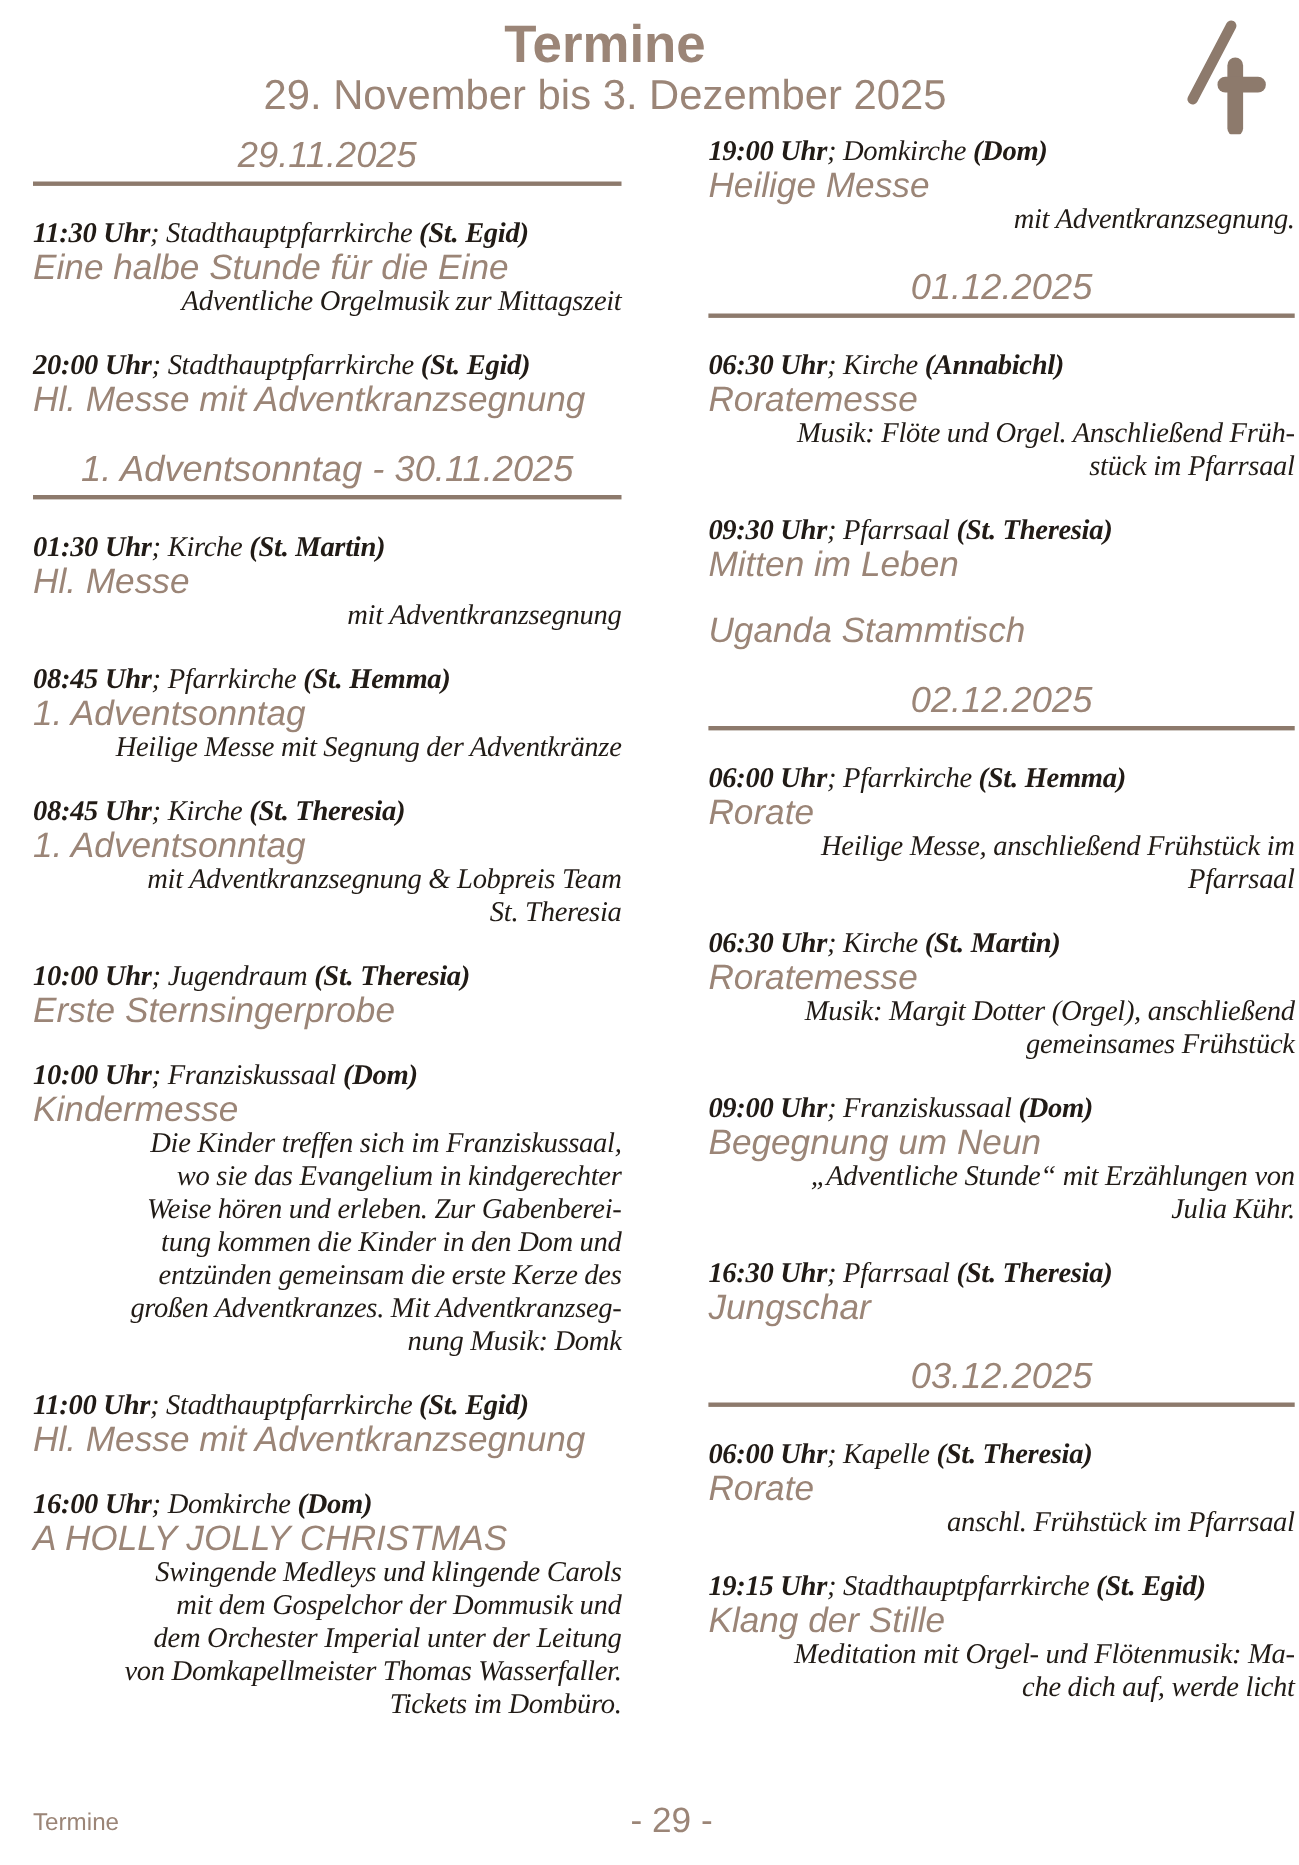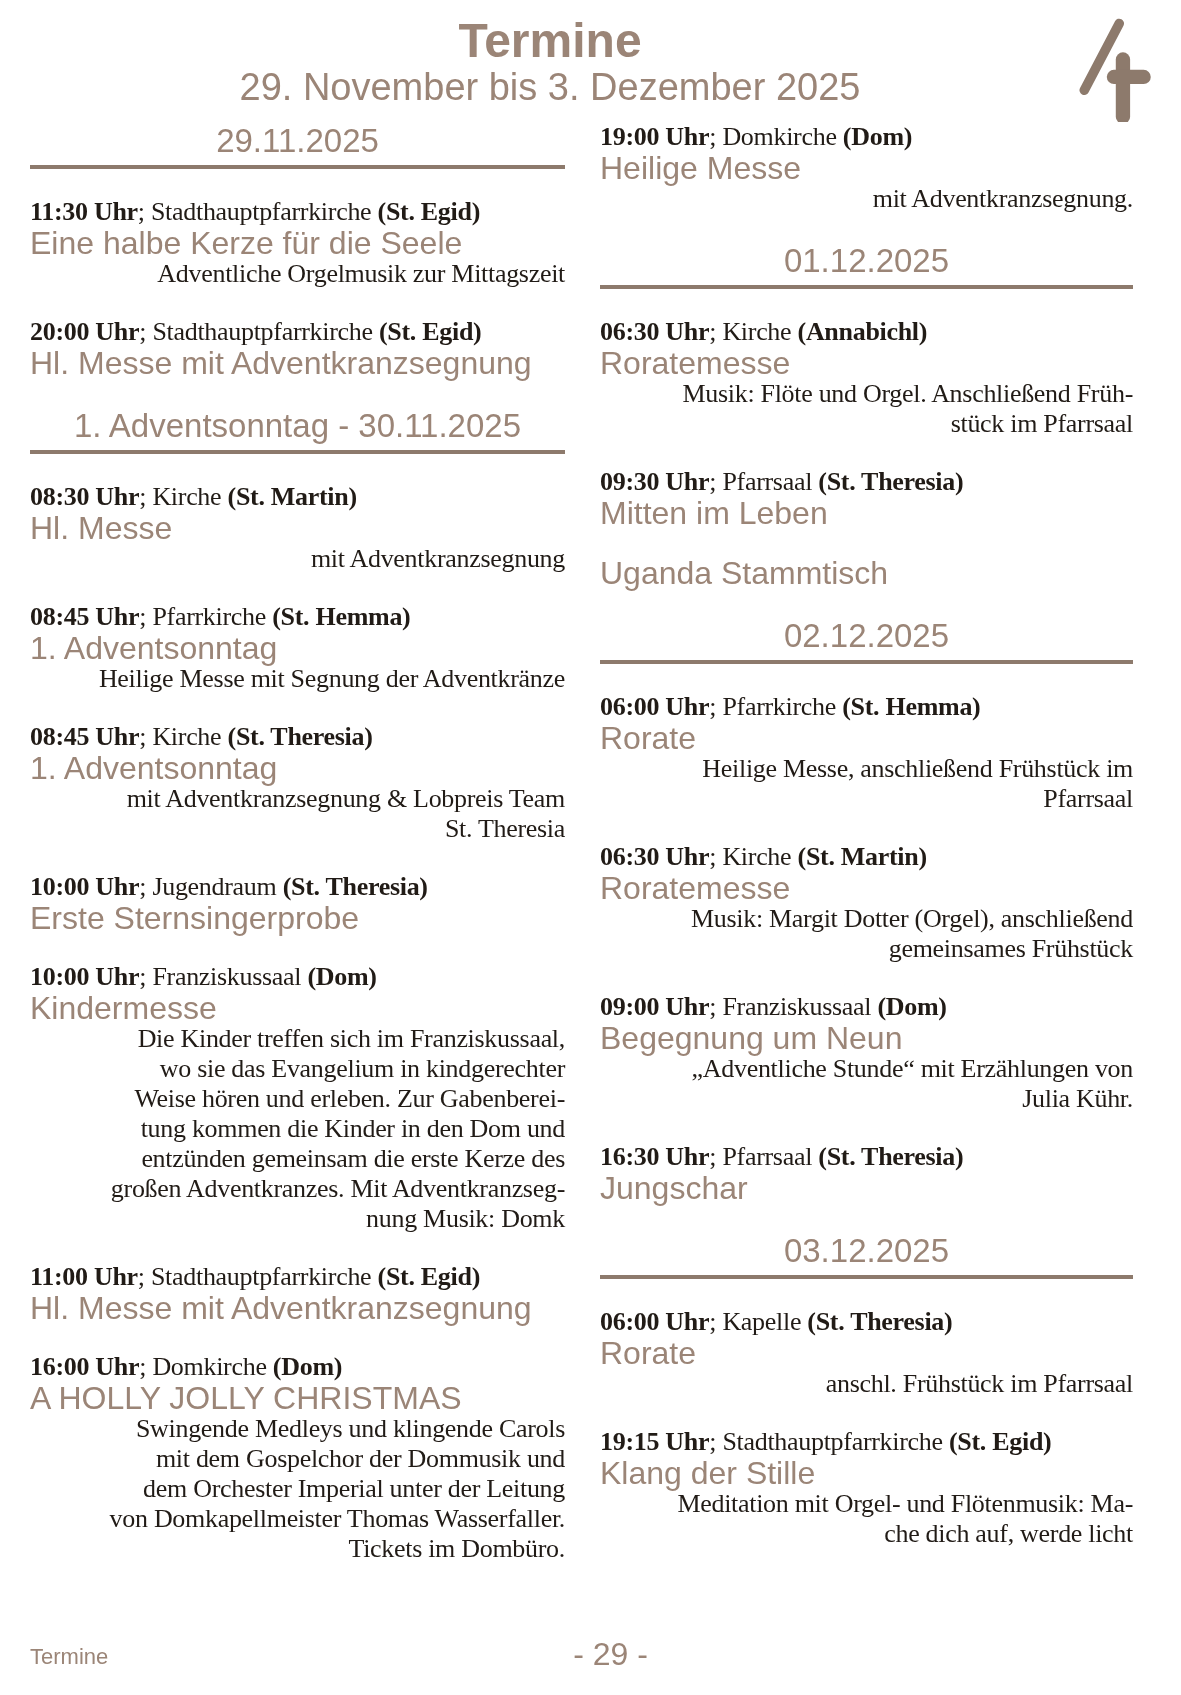--- a/index.html
+++ b/index.html
@@ -18,22 +18,23 @@
     font-family:"Liberation Sans","DejaVu Sans",sans-serif;
     font-weight:bold;font-size:48px;line-height:50px;color:var(--accent);
   }
   .page-subtitle{
     font-family:"Liberation Sans","DejaVu Sans",sans-serif;
     font-size:38px;line-height:42px;color:var(--accent);
   }
   .logo{position:absolute;top:16px;right:30px;width:72px;height:106px;}
   .logo svg{width:100%;height:100%;}
   .content{
-    display:grid;grid-template-columns:535px 533px;column-gap:35px;
+    display:grid;grid-template-columns:535px 533px;column-gap:79px;
     padding:14px 28px 0 30px;
+    font-style:italic;
   }
   .date-header{
     font-family:"Liberation Sans","DejaVu Sans",sans-serif;
     font-size:33px;line-height:38px;color:var(--accent);text-align:center;
     border-bottom:4px solid var(--rule);padding-bottom:5px;margin:28px 0 20px 0;
   }
   .col > :first-child{margin-top:0;}
   .event{margin-top:28px;}
   .line1,.desc{
     font-size:26px;line-height:30px;letter-spacing:-0.3px;color:var(--ink);
@@ -71,34 +72,34 @@
     <path d="M32 57.5 H60" stroke="#8d7a6c" stroke-width="13.5" stroke-linecap="round"></path>
   </svg>
 </div>
 
 <main class="content">
   <div class="col">
   <div class="date-header">29.11.2025</div>
 
   <div class="event">
     <p class="line1"><span class="bold">11:30 Uhr</span><span>; </span><span>Stadthauptpfarrkirche</span><span> </span><span class="bold">(St. Egid)</span></p>
-    <p class="etitle optional">Eine halbe Kerze für die Seele</p>
+    <p class="etitle optional">Eine halbe Stunde für die Eine</p>
     <p class="desc optional">Adventliche Orgelmusik zur Mittagszeit</p>
   </div>
 
   <div class="event">
     <p class="line1"><span class="bold">20:00 Uhr</span><span>; </span><span>Stadthauptpfarrkirche</span><span> </span><span class="bold">(St. Egid)</span></p>
     <p class="etitle optional">Hl. Messe mit Adventkranzsegnung</p>
 
   </div>
 
   <div class="date-header">1. Adventsonntag - 30.11.2025</div>
 
   <div class="event">
-    <p class="line1"><span class="bold">08:30 Uhr</span><span>; </span><span>Kirche</span><span> </span><span class="bold">(St. Martin)</span></p>
+    <p class="line1"><span class="bold">01:30 Uhr</span><span>; </span><span>Kirche</span><span> </span><span class="bold">(St. Martin)</span></p>
     <p class="etitle optional">Hl. Messe</p>
     <p class="desc optional">mit Adventkranzsegnung</p>
   </div>
 
   <div class="event">
     <p class="line1"><span class="bold">08:45 Uhr</span><span>; </span><span>Pfarrkirche</span><span> </span><span class="bold">(St. Hemma)</span></p>
     <p class="etitle optional">1. Adventsonntag</p>
     <p class="desc optional">Heilige Messe mit Segnung der Adventkränze</p>
   </div>
 

